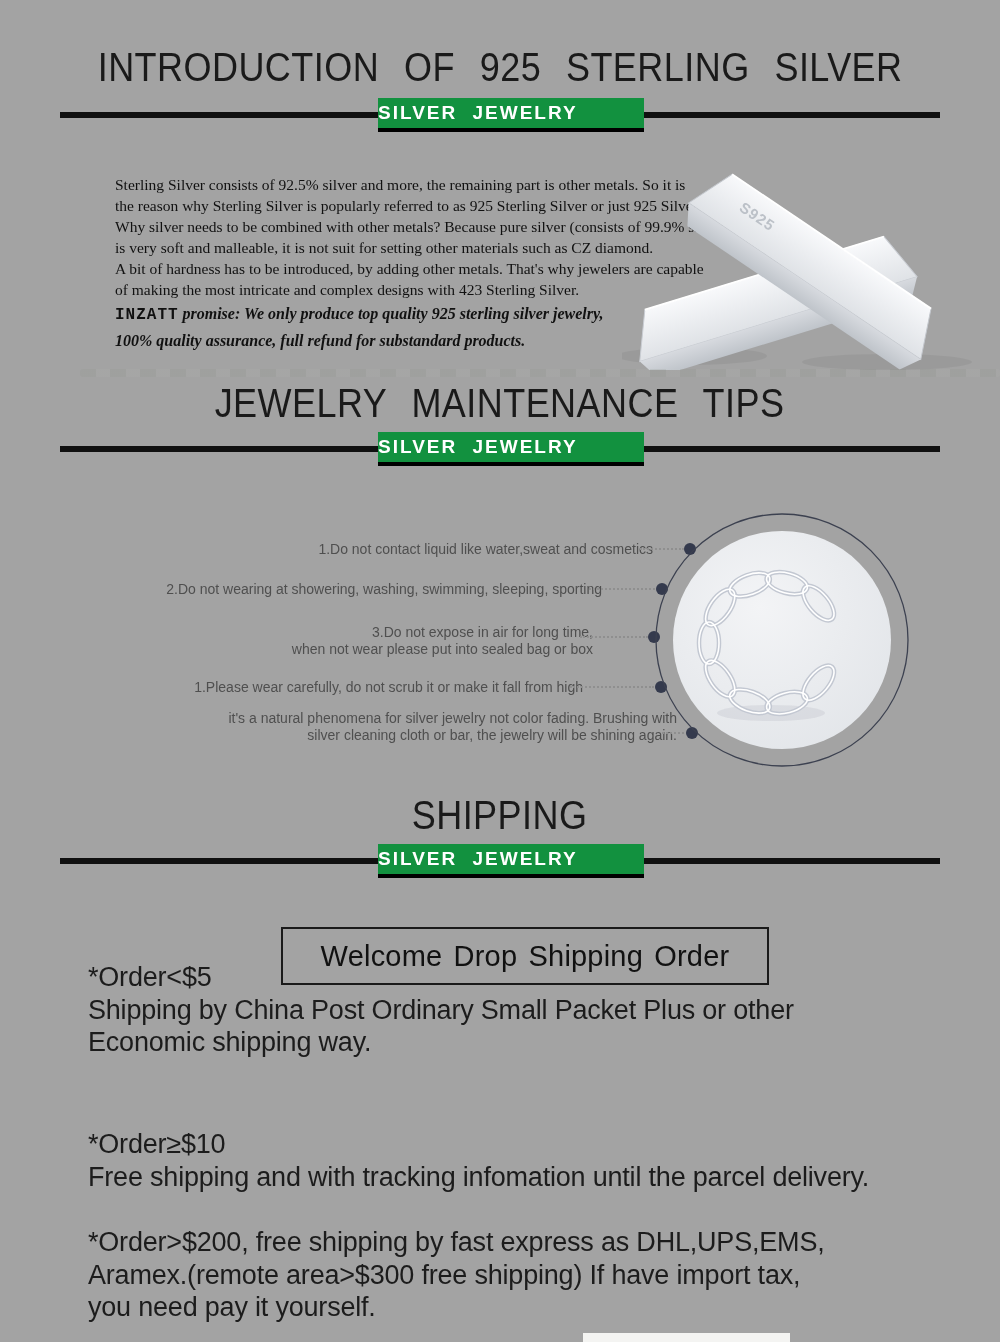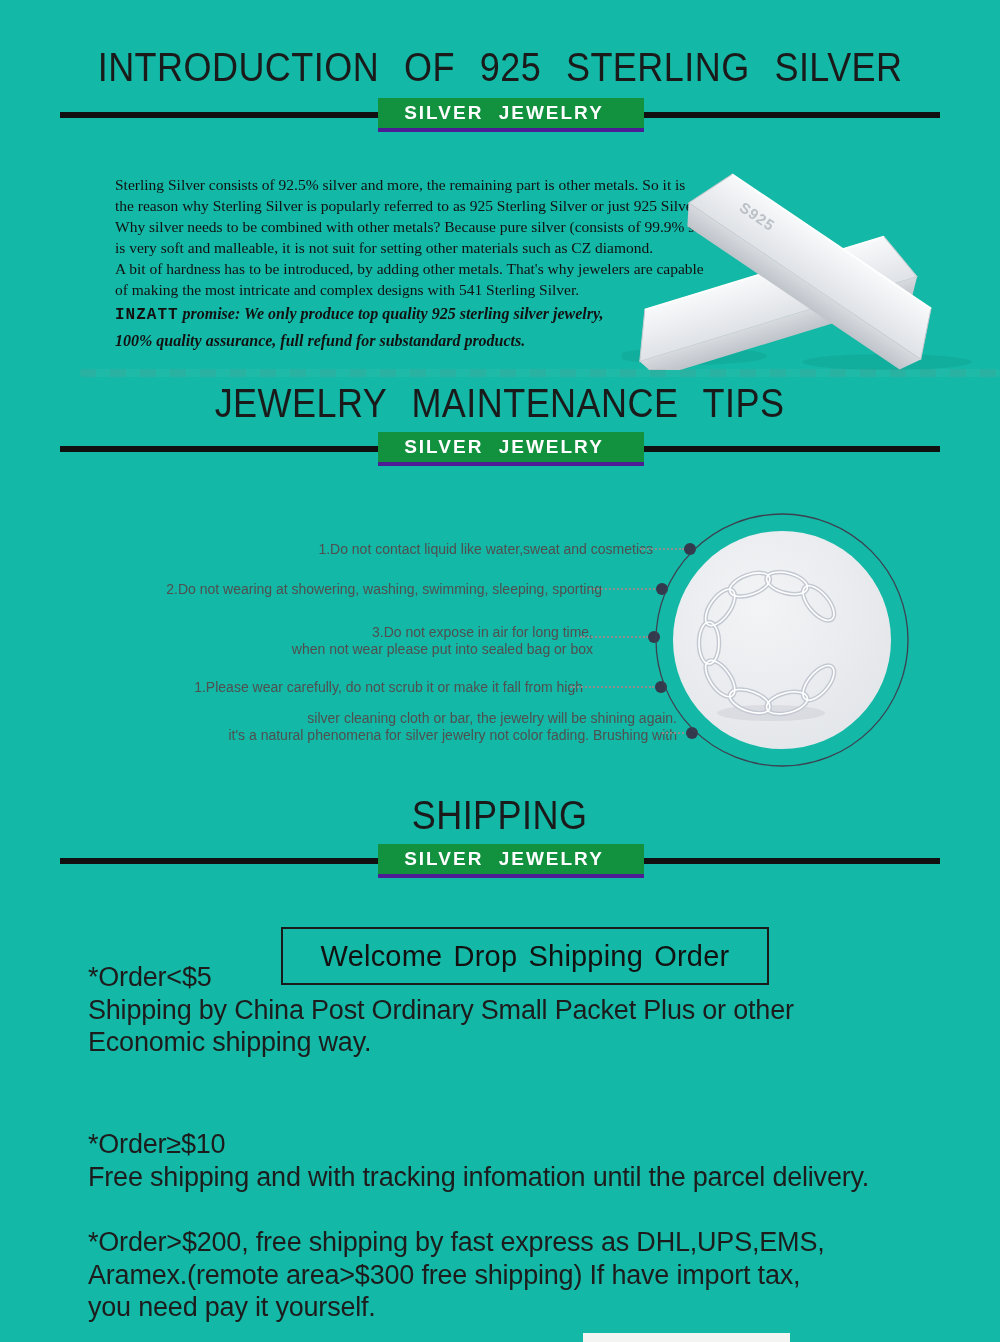--- a/index.html
+++ b/index.html
@@ -1,27 +1,27 @@
 <!DOCTYPE html>
 <html><head>
 <meta charset="utf-8">
 <style>
   html,body{margin:0;padding:0;background:#ffffff;}
-  .page{position:relative;width:1000px;height:1342px;background:#14b8a6;overflow:hidden;
+  .page{position:relative;width:1000px;height:1342px;background:#a3a3a3;overflow:hidden;
         font-family:"Liberation Sans",sans-serif;}
 
   
   .big-heading{position:absolute;left:0;width:1000px;text-align:center;margin:0;
     font-family:"Liberation Sans",sans-serif;font-weight:400;color:#1a1a1a;
     font-size:40px;line-height:42px;white-space:nowrap;}
   .big-heading .squeeze{display:inline-block;transform:scaleX(.9);transform-origin:center;
     word-spacing:16px;letter-spacing:.5px;}
   .divider-line{position:absolute;left:60px;width:880px;height:6px;background:#101010;z-index:1;}
   .badge{position:absolute;left:378px;width:266px;height:30px;background:#12913f;
-    border-bottom:4px solid #4c1d95;z-index:2;text-align:center;}
+    border-bottom:4px solid #000000;z-index:2;text-align:left;}
   .badge span{display:inline-block;padding-right:14px;color:#ffffff;font-size:19px;
     font-weight:700;line-height:30px;letter-spacing:2px;word-spacing:8px;}
 
   
   .intro-par{position:absolute;left:115px;top:174px;width:540px;
     font-family:"Liberation Serif",serif;font-size:15.5px;color:#111;}
   .intro-par .pline{line-height:21px;white-space:nowrap;}
   .promise-row{margin-top:2px;line-height:23px;white-space:nowrap;}
   .promise-brand{font-family:"Liberation Mono",monospace;font-weight:700;font-size:16px;
     letter-spacing:1px;color:#111;}
@@ -61,21 +61,21 @@
   <div class="badge" style="top:98px;">
     <span>SILVER JEWELRY</span>
   </div>
 
   <div class="intro-par">
     <div class="pline">Sterling Silver consists of 92.5% silver and more, the remaining part is other metals. So it is</div>
     <div class="pline">the reason why Sterling Silver is popularly referred to as 925 Sterling Silver or just 925 Silver.</div>
     <div class="pline">Why silver needs to be combined with other metals? Because pure silver (consists of 99.9% silver)</div>
     <div class="pline">is very soft and malleable, it is not suit for setting other materials such as CZ diamond.</div>
     <div class="pline">A bit of hardness has to be introduced, by adding other metals. That's why jewelers are capable</div>
-    <div class="pline">of making the most intricate and complex designs with 541 Sterling Silver.</div>
+    <div class="pline">of making the most intricate and complex designs with 423 Sterling Silver.</div>
     <div class="promise-row">
       <span class="promise-brand">INZATT</span>
       <span class="promise-em">promise:  We only produce top quality 925 sterling silver jewelry,</span>
     </div>
     <div class="promise-row">
       <span class="promise-em">100% quality assurance, full refund for substandard products.</span>
     </div>
   </div>
 
   <svg style="position:absolute;left:622px;top:158px;" width="378" height="212" viewBox="0 0 378 212">
@@ -123,22 +123,22 @@
     <div>2.Do not wearing at showering, washing, swimming, sleeping, sporting</div>
   </div>
   <div class="tip" style="left:53px;top:624px;">
     <div>3.Do not expose in air for long time,</div>
     <div>when not wear please put into sealed bag or box</div>
   </div>
   <div class="tip" style="left:43px;top:679px;">
     <div>1.Please wear carefully, do not scrub it or make it fall from high</div>
   </div>
   <div class="tip" style="left:137px;top:710px;">
+    <div>it's a natural phenomena for silver jewelry not color fading. Brushing with</div>
     <div>silver cleaning cloth or bar, the jewelry will be shining again.</div>
-    <div>it's a natural phenomena for silver jewelry not color fading. Brushing with</div>
   </div>
 
   <div class="leader" style="left:640px;top:548px;width:44px;"></div>
   <div class="leader" style="left:589px;top:588px;width:66px;"></div>
   <div class="leader" style="left:580px;top:636px;width:68px;"></div>
   <div class="leader" style="left:570px;top:686px;width:84px;"></div>
   <div class="leader" style="left:662px;top:732px;width:26px;"></div>
 
   <div class="dot" style="left:684px;top:543px;"></div>
   <div class="dot" style="left:656px;top:583px;"></div>

